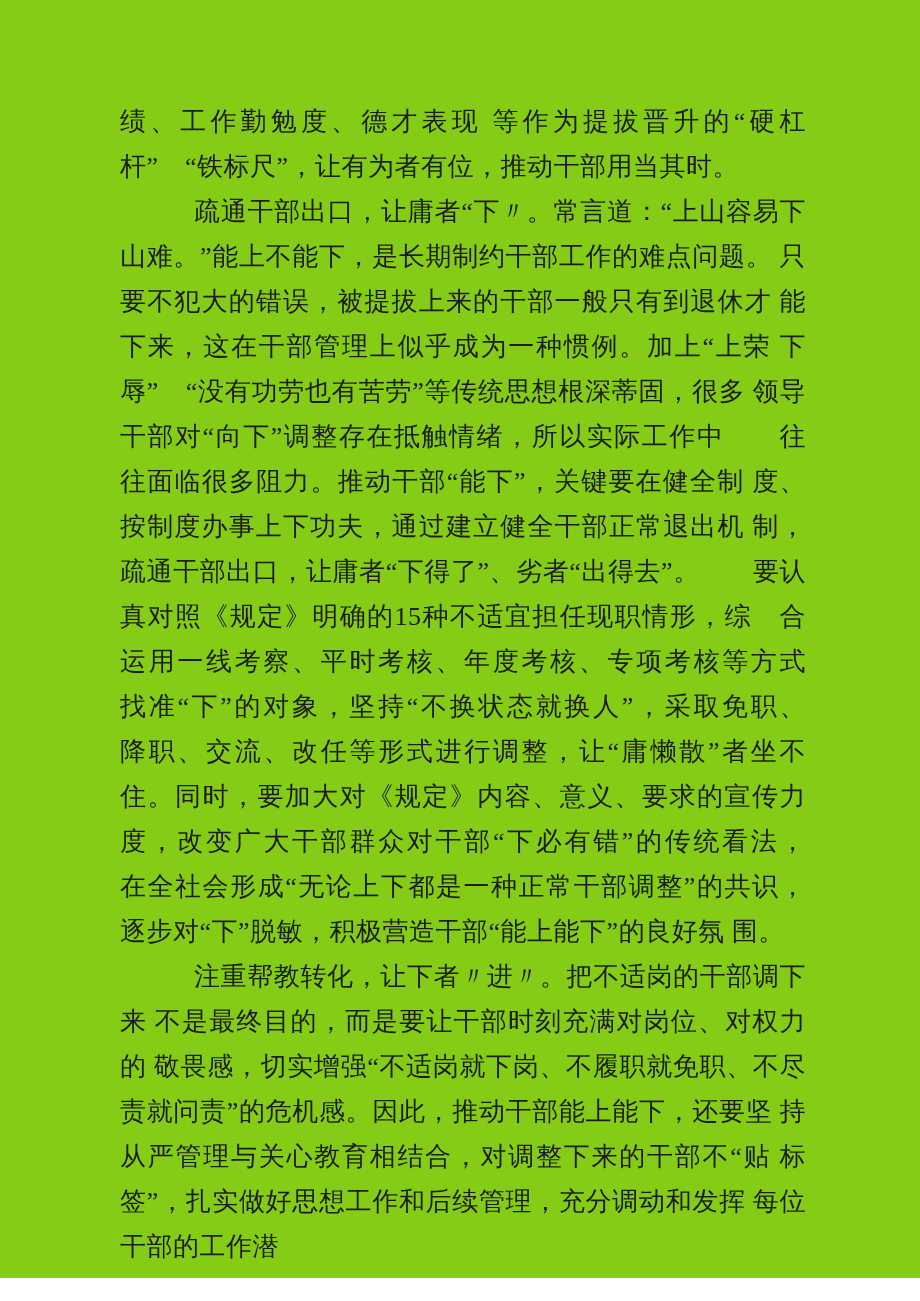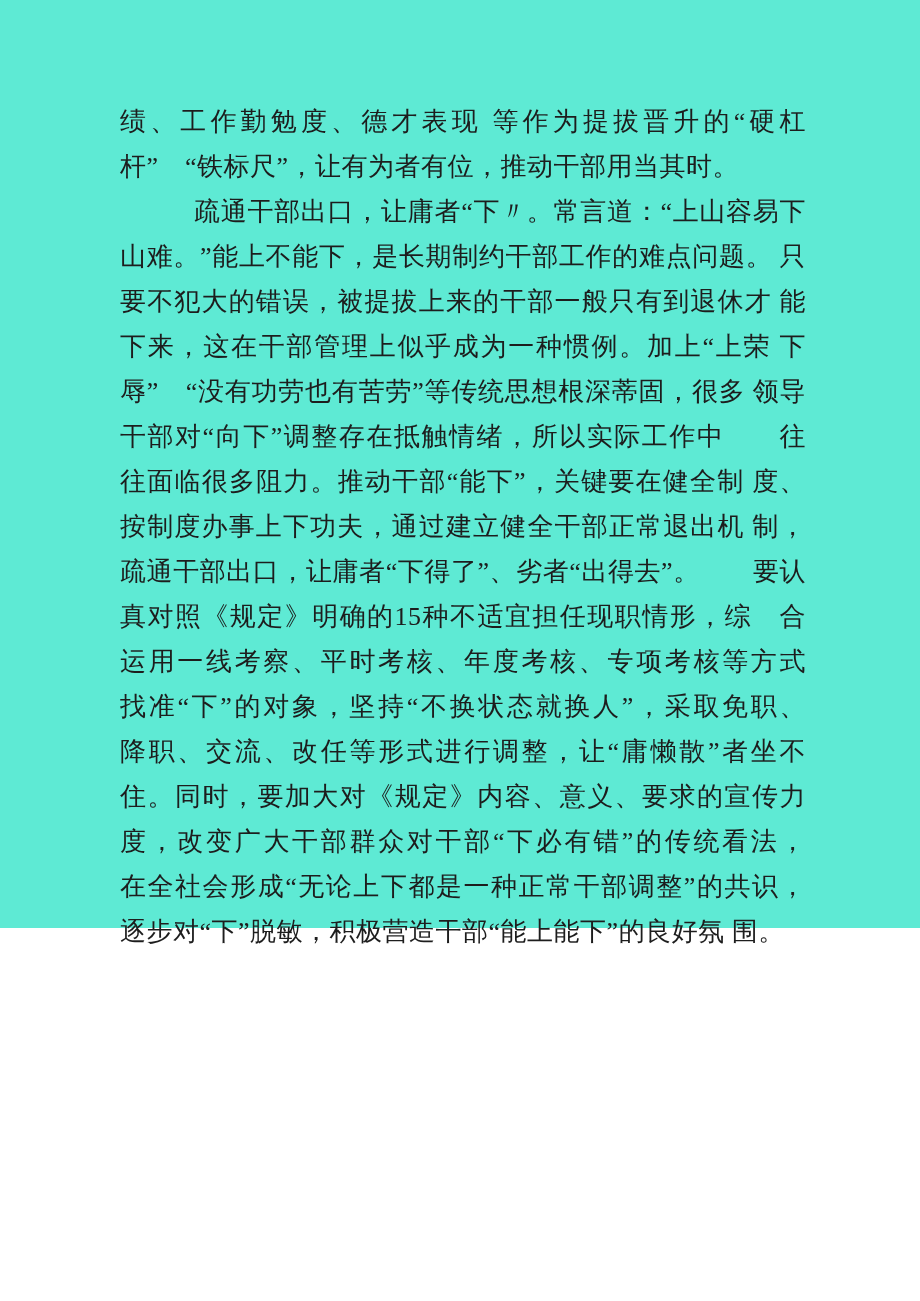--- a/index.html
+++ b/index.html
@@ -8,22 +8,22 @@
     background: #ffffff;
   }
   body {
     width: 920px;
     height: 1301px;
     overflow: hidden;
   }
   .page {
     box-sizing: border-box;
     width: 920px;
-    height: 928px;
-    background: #5eead4;
+    height: 1278px;
+    background: #84cc16;
     padding: 99px 114px 0 120px;
   }
   .para {
     font-family: "Liberation Serif", "DejaVu Serif", serif;
     font-size: 26px;
     line-height: 45px;
     letter-spacing: 0.5px;
     text-align: justify;
     margin: 0;
     color: #1d1d1d;
@@ -36,14 +36,15 @@
     font-weight: 400;
   }
 </style>
 </head>
 <body>
 
 <div class="page">
   <div id="doc-body">
       <p class="para"><span class="seg-regular">绩、工作勤勉度、德才表现 等作为提拔晋升的“硬杠杆”　“铁标尺”，让有为者有位，推动干部用当其时。</span></p>
       <p class="para indented"><span class="seg-bold">疏通干部出口，让庸者“下〃。</span><span class="seg-regular">常言道：“上山容易下　山难。”能上不能下，是长期制约干部工作的难点问题。 只要不犯大的错误，被提拔上来的干部一般只有到退休才 能下来，这在干部管理上似乎成为一种惯例。加上“上荣 下辱”　“没有功劳也有苦劳”等传统思想根深蒂固，很多 领导干部对“向下”调整存在抵触情绪，所以实际工作中　　往往面临很多阻力。推动干部“能下”，关键要在健全制 度、按制度办事上下功夫，通过建立健全干部正常退出机 </span><span class="seg-bold">制，</span><span class="seg-regular">疏通干部出口，让庸者“下得了”、劣者“出得去”。　　要认真对照《规定》明确的15种不适宜担任现职情形，综　合运用一线考察、平时考核、年度考核、专项考核等方式　找准“下”的对象，坚持“不换状态就换人”，采取免职、　　降职、交流、改任等形式进行调整，让“庸懒散”者坐不 住。同时，要加大对《规定》内容、意义、要求的宣传力 度，改变广大干部群众对干部“下必有错”的传统看法，　在全社会形成“无论上下都是一种正常干部调整”的共识，　逐步对“下”脱敏，积极营造干部“能上能下”的良好氛 围。</span></p>
+      <p class="para indented"><span class="seg-bold">注重帮教转化，让下者〃进〃。</span><span class="seg-regular">把不适岗的干部调下来 不是最终目的，而是要让干部时刻充满对岗位、对权力的 敬畏感，切实增强“不适岗就下岗、不履职就免职、不尽 责就问责”的危机感。因此，推动干部能上能下，还要坚 持从严管理与关心教育相结合，对调整下来的干部不“贴 标签”，扎实做好思想工作和后续管理，充分调动和发挥 每位干部的工作潜</span></p>
     </div>
 </div>
 
 </body></html>

